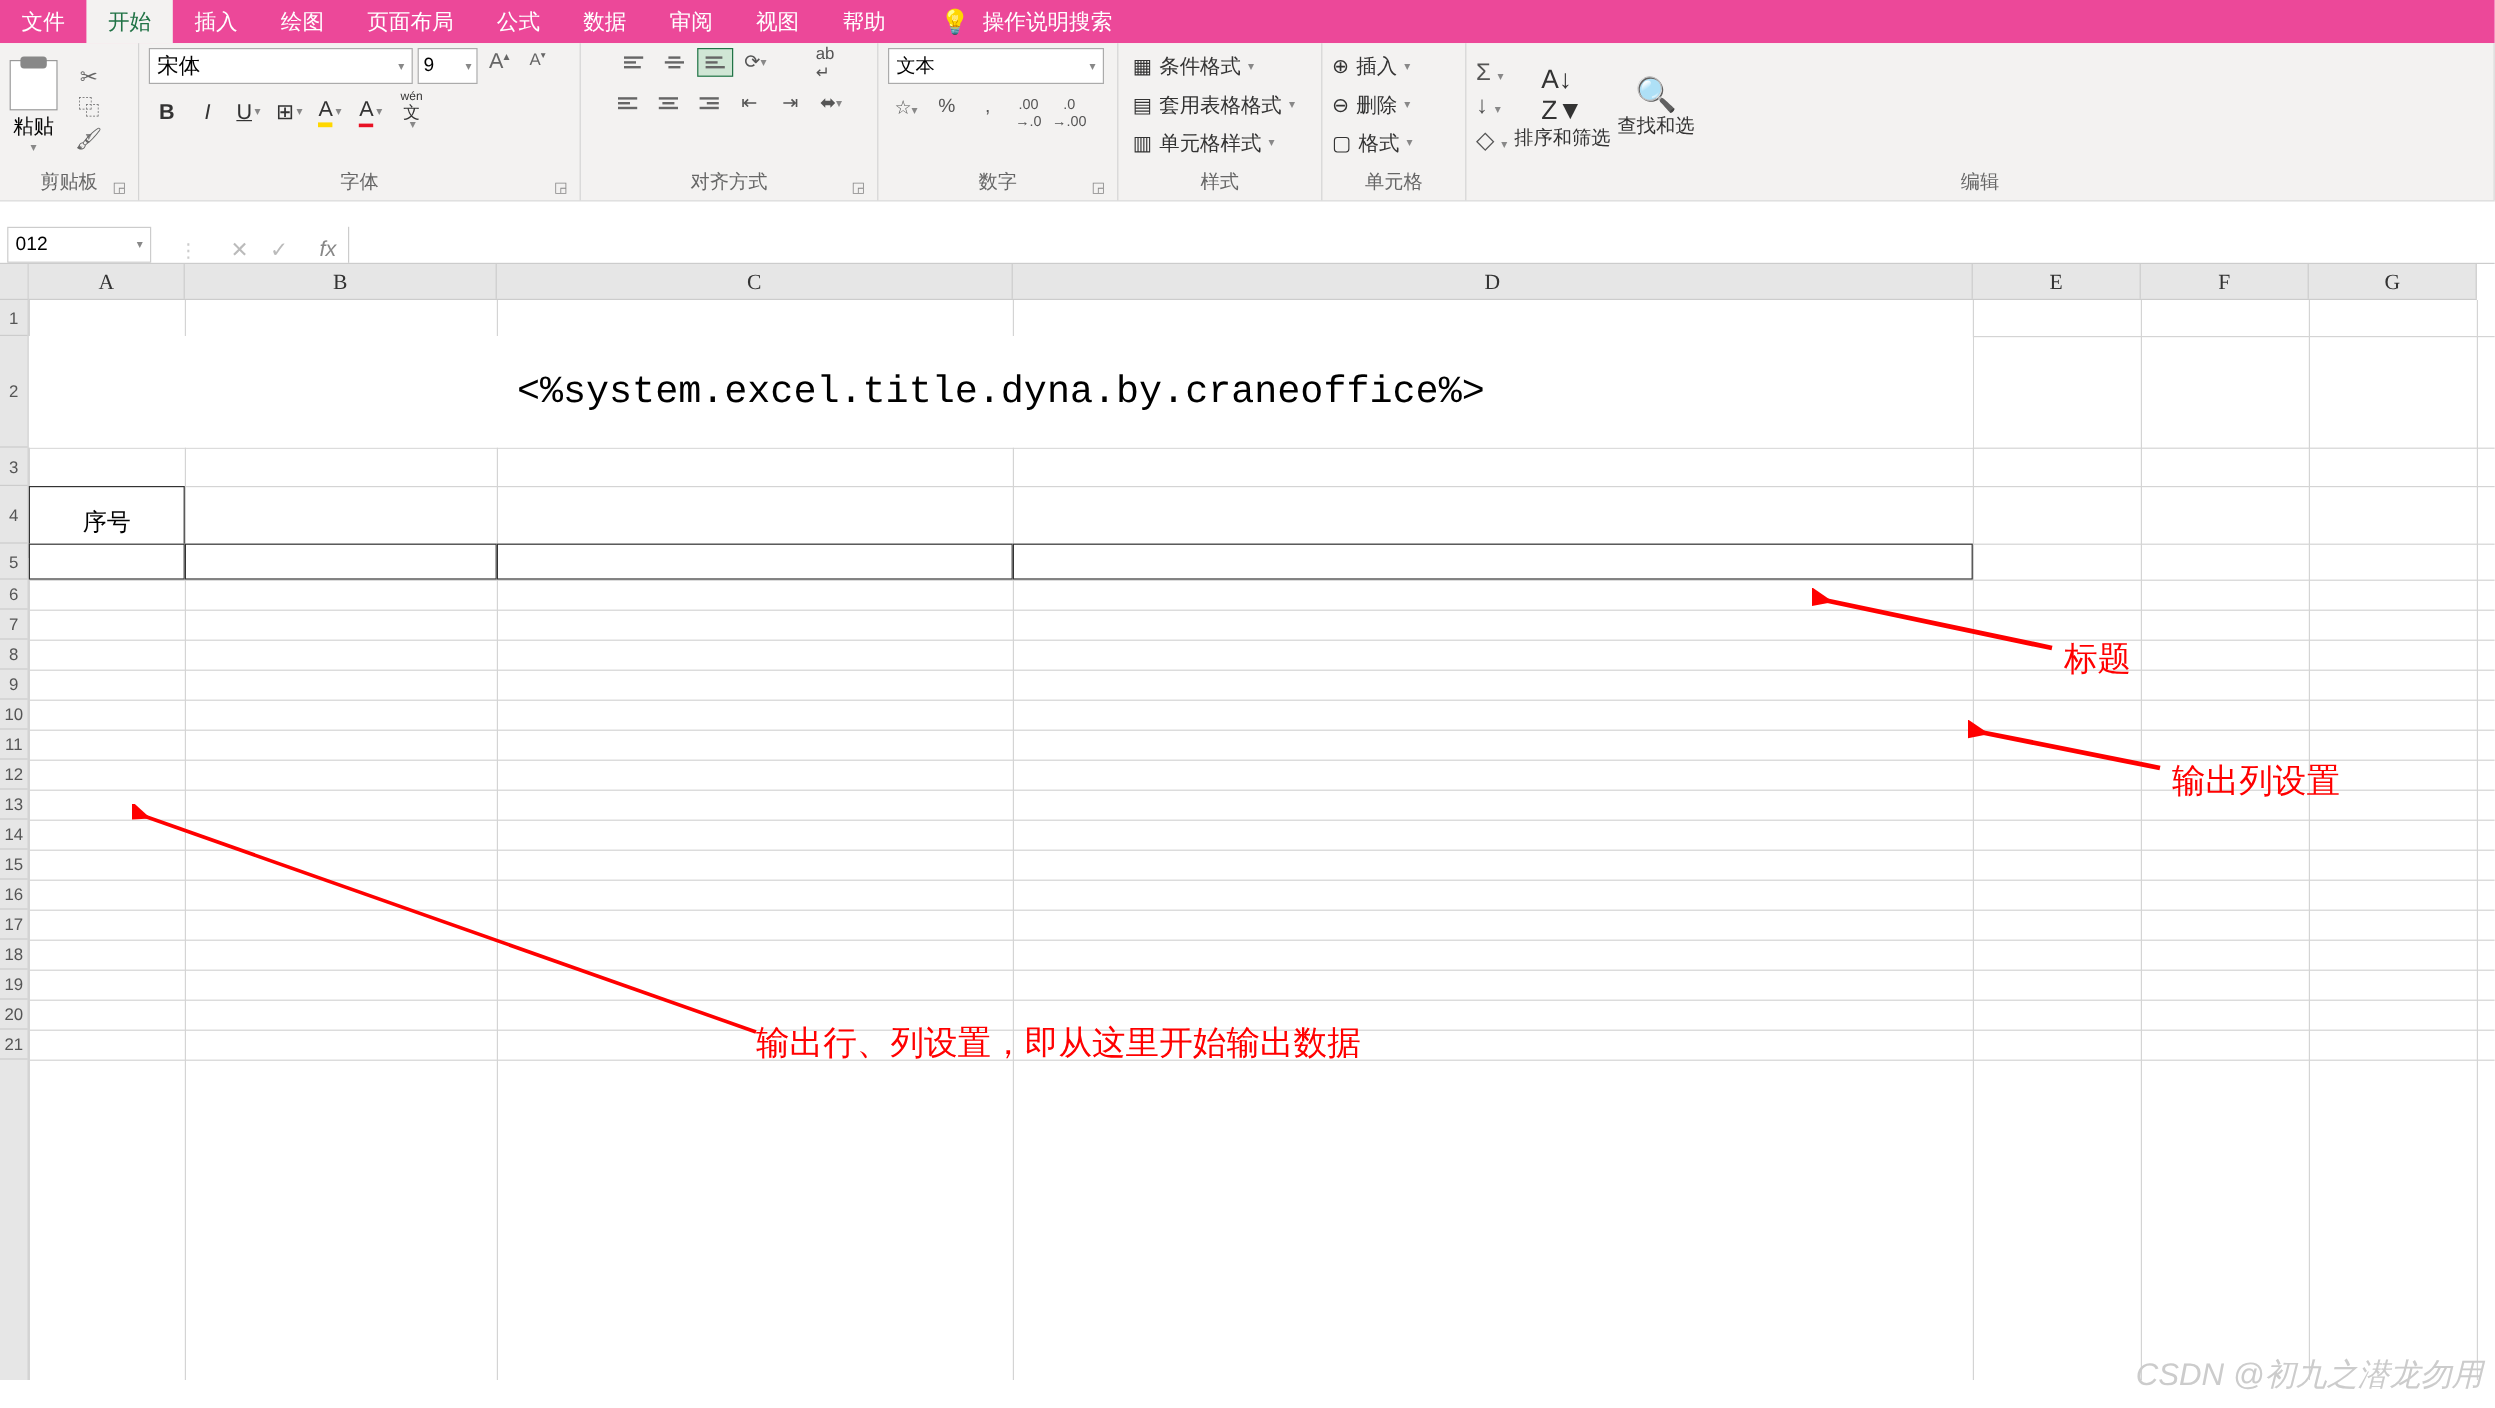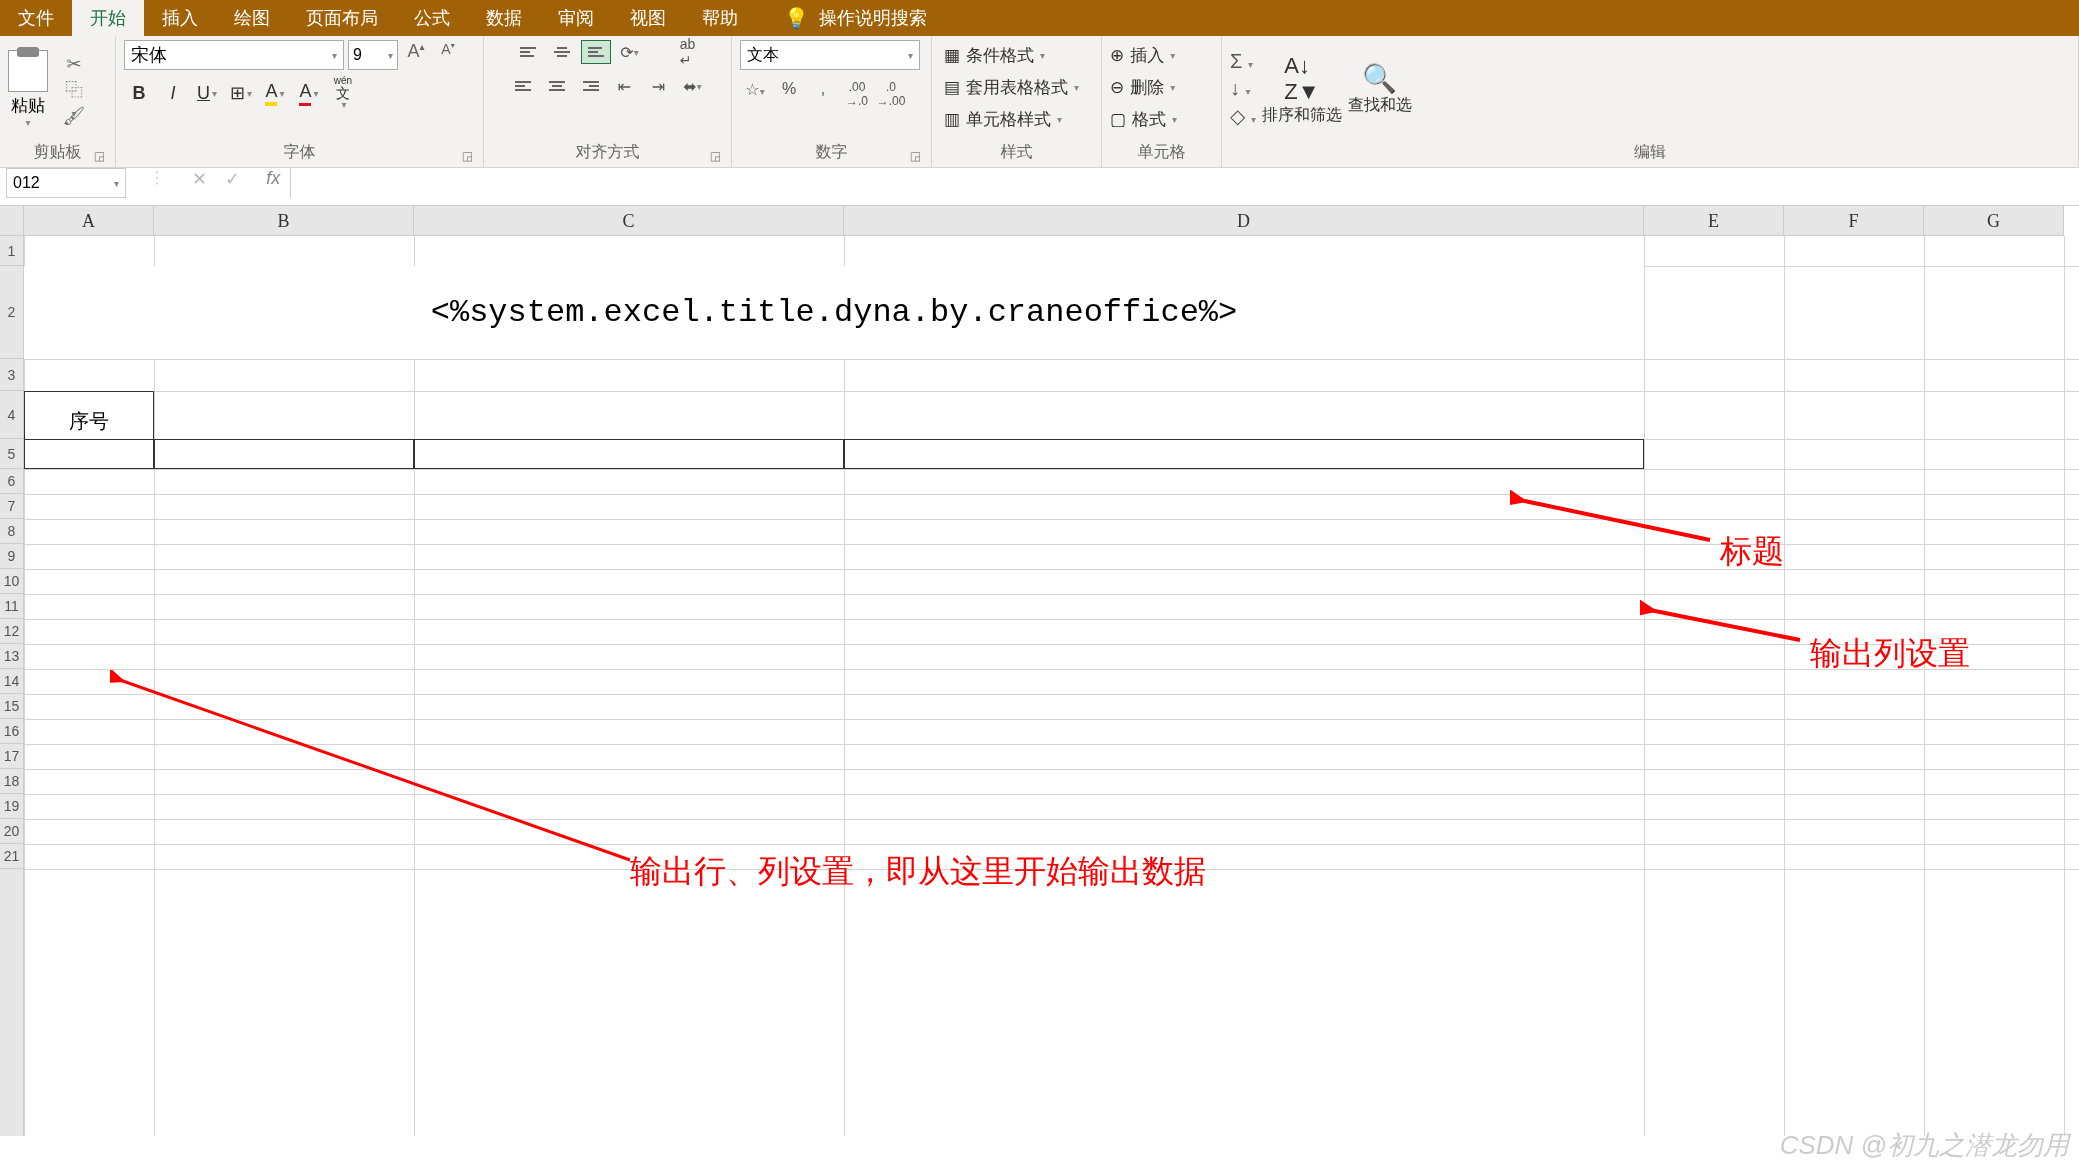--- a/index.html
+++ b/index.html
@@ -1,19 +1,19 @@
 <!DOCTYPE html>
 <html><head>
 <meta charset="utf-8">
 <style>
 * { margin: 0; padding: 0; box-sizing: border-box; font-family: "Microsoft YaHei", sans-serif; }
 body { background: #fff; overflow: hidden; width: 2079px; height: 1173px; position: relative; }
 
 
-.ribbon-tabs { background: #a16207; height: 36px; display: flex; align-items: stretch; }
+.ribbon-tabs { background: #ec4899; height: 36px; display: flex; align-items: stretch; }
 .ribbon-tab { padding: 0 18px; color: #fff; font-size: 18px; display: flex; align-items: center; cursor: pointer; }
 .ribbon-tab.active { background: #f3f2f1; color: #217346; }
 .lightbulb { margin-left: 10px; font-size: 20px; }
 
 
 .ribbon { background: #f3f2f1; height: 132px; border-bottom: 1px solid #d4d4d4; display: flex; }
 .ribbon-group { border-right: 1px solid #d4d4d4; display: flex; flex-direction: column; padding: 4px 8px 0 8px; }
 .ribbon-group-content { flex: 1; display: flex; align-items: center; gap: 6px; }
 .ribbon-group-label { text-align: center; font-size: 16px; color: #666; padding: 4px 0; position: relative; }
 .ribbon-group-label .launcher { position: absolute; right: 2px; bottom: 4px; font-size: 12px; color: #888; }
@@ -50,41 +50,41 @@
 
 
 .cells-item { display: flex; align-items: center; gap: 6px; font-size: 17px; color: #333; height: 30px; }
 
 
 .edit-col { display: flex; flex-direction: column; gap: 4px; }
 .edit-icon { font-size: 20px; color: #555; }
 .edit-btn { display: flex; flex-direction: column; align-items: center; font-size: 16px; color: #333; }
 
 
-.formula-bar { height: 38px; background: #fff; border-bottom: 1px solid #ccc; display: flex; align-items: flex-start; }
+.formula-bar { height: 52px; background: #fff; border-bottom: 1px solid #ccc; display: flex; align-items: flex-end; }
 .name-box { width: 120px; height: 30px; border: 1px solid #ccc; margin: 0 6px; padding: 0 6px; font-size: 16px; display: flex; align-items: center; justify-content: space-between; background: #fff; }
 .fb-mid { width: 50px; display: flex; justify-content: center; color: #ccc; }
 .fb-btns { display: flex; gap: 18px; color: #bbb; font-size: 18px; padding: 0 10px; }
 .fx { font-style: italic; font-size: 18px; color: #888; margin-left: 8px; }
 .formula-input { flex: 1; height: 30px; border-left: 1px solid #ccc; padding-left: 10px; }
 .corner { width: 24px; height: 30px; background: #e6e6e6; border-right: 1px solid #ccc; border-bottom: 1px solid #ccc; }
 .col-headers { display: flex; background: #e6e6e6; border-bottom: 1px solid #ccc; height: 30px; }
 .col-header { border-right: 1px solid #ccc; text-align: center; font-size: 18px; color: #333; line-height: 30px; font-family: "Times New Roman", serif; }
 .row-headers { background: #e6e6e6; border-right: 1px solid #ccc; width: 24px; }
 .row-header { border-bottom: 1px solid #ccc; text-align: center; font-size: 14px; color: #555; height: 25px; line-height: 25px; }
 .cells { position: relative; flex: 1; }
 .cell-grid-line-v { position: absolute; top: 0; bottom: 0; width: 1px; background: #d4d4d4; }
 .cell-grid-line-h { position: absolute; left: 0; right: 0; height: 1px; background: #d4d4d4; }
 
 
 .merged-title { position: absolute; left: 0; width: 1620px; top: 30px; height: 93px; display: flex; align-items: center; justify-content: center; font-family: "Courier New", monospace; font-size: 32px; background: #fff; }
 .th-cell { position: absolute; border: 1px solid #333; display: flex; align-items: center; justify-content: center; font-size: 20px; background: #fff; }
 
 
-.annotation { position: absolute; color: #ff0000; font-size: 32px; font-weight: 500; }
+.annotation { position: absolute; color: #ff0000; font-size: 28px; font-weight: 500; }
 .arrow { position: absolute; }
 
 .watermark { position: absolute; right: 10px; bottom: 10px; font-size: 26px; color: #ccc; font-style: italic; }
 
 .dd { font-size: 10px; color: #888; }
 </style>
 </head>
 <body>
 
 <div class="ribbon-tabs">

